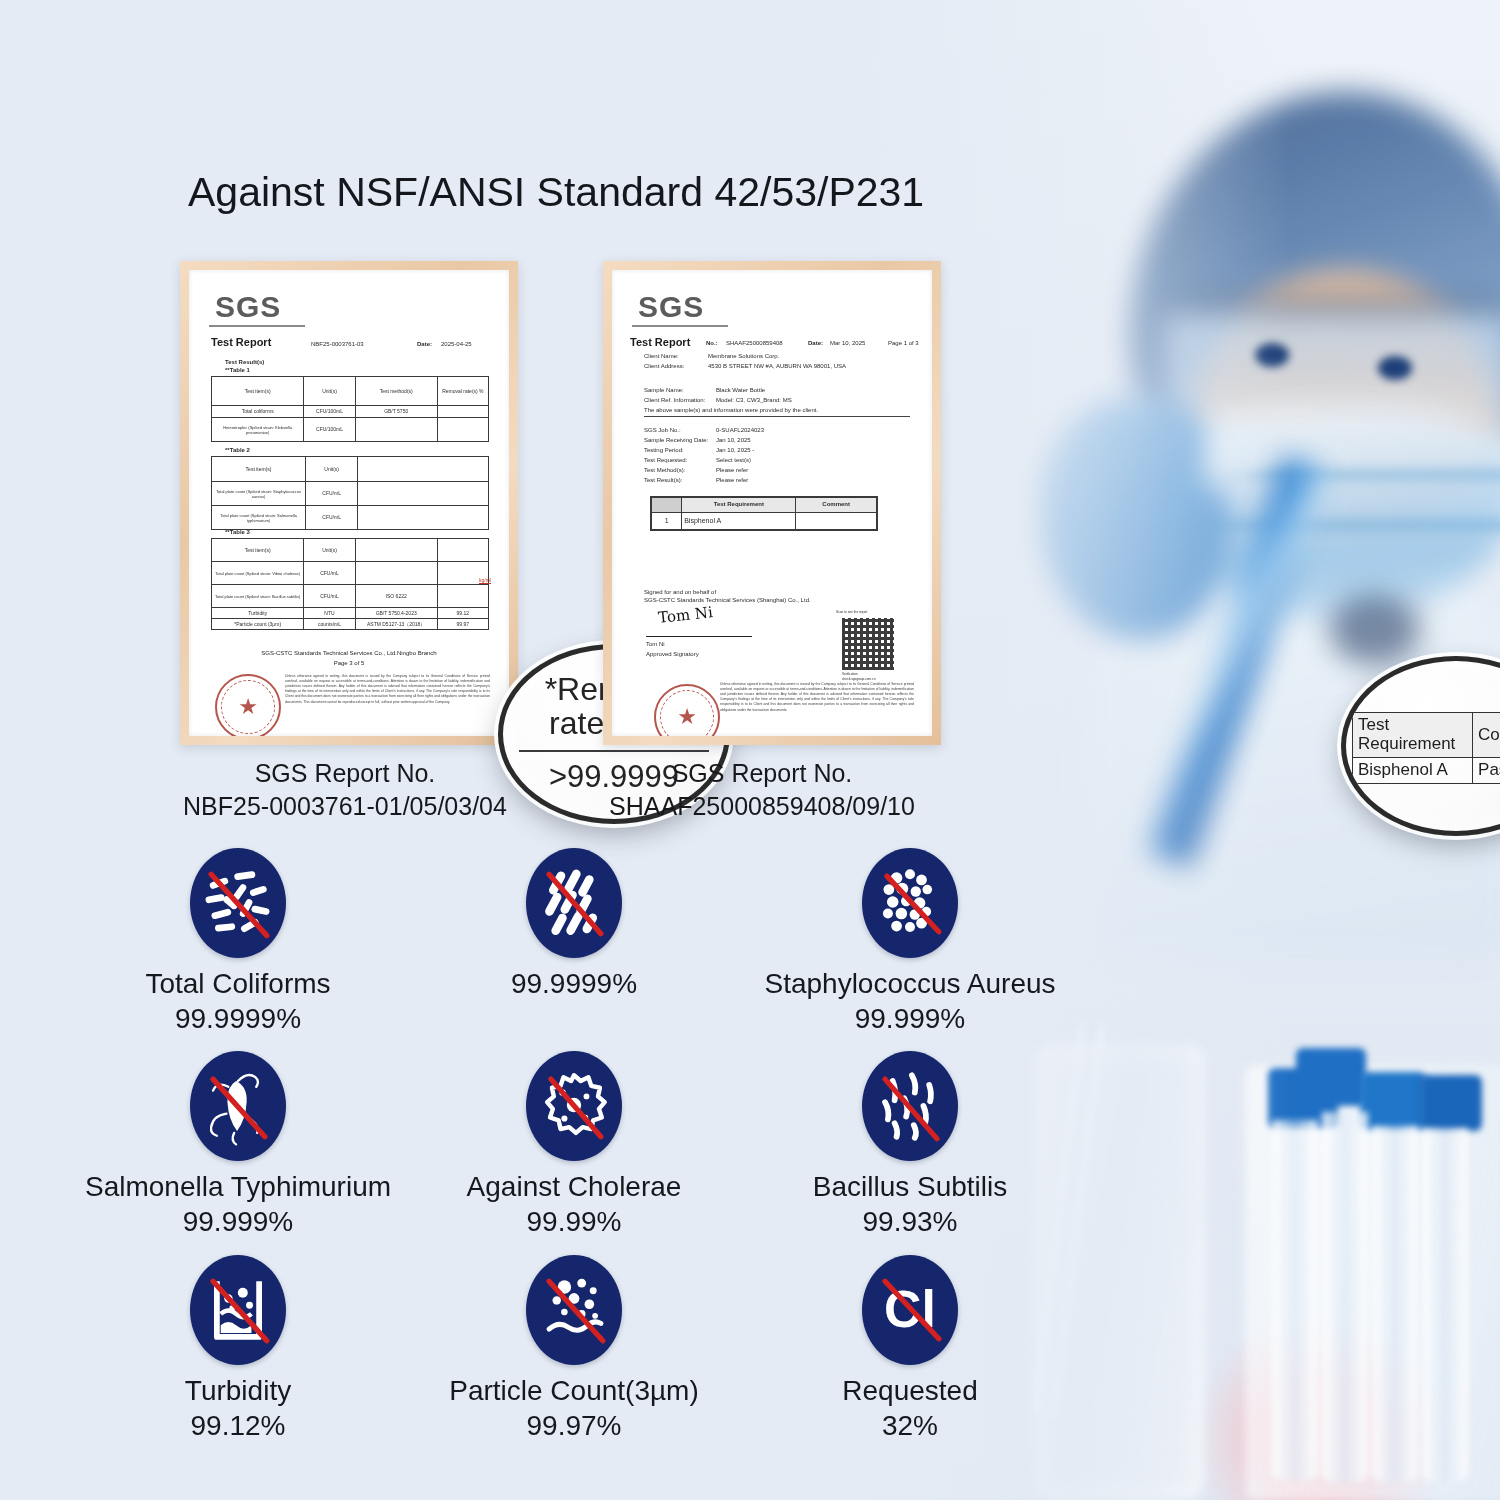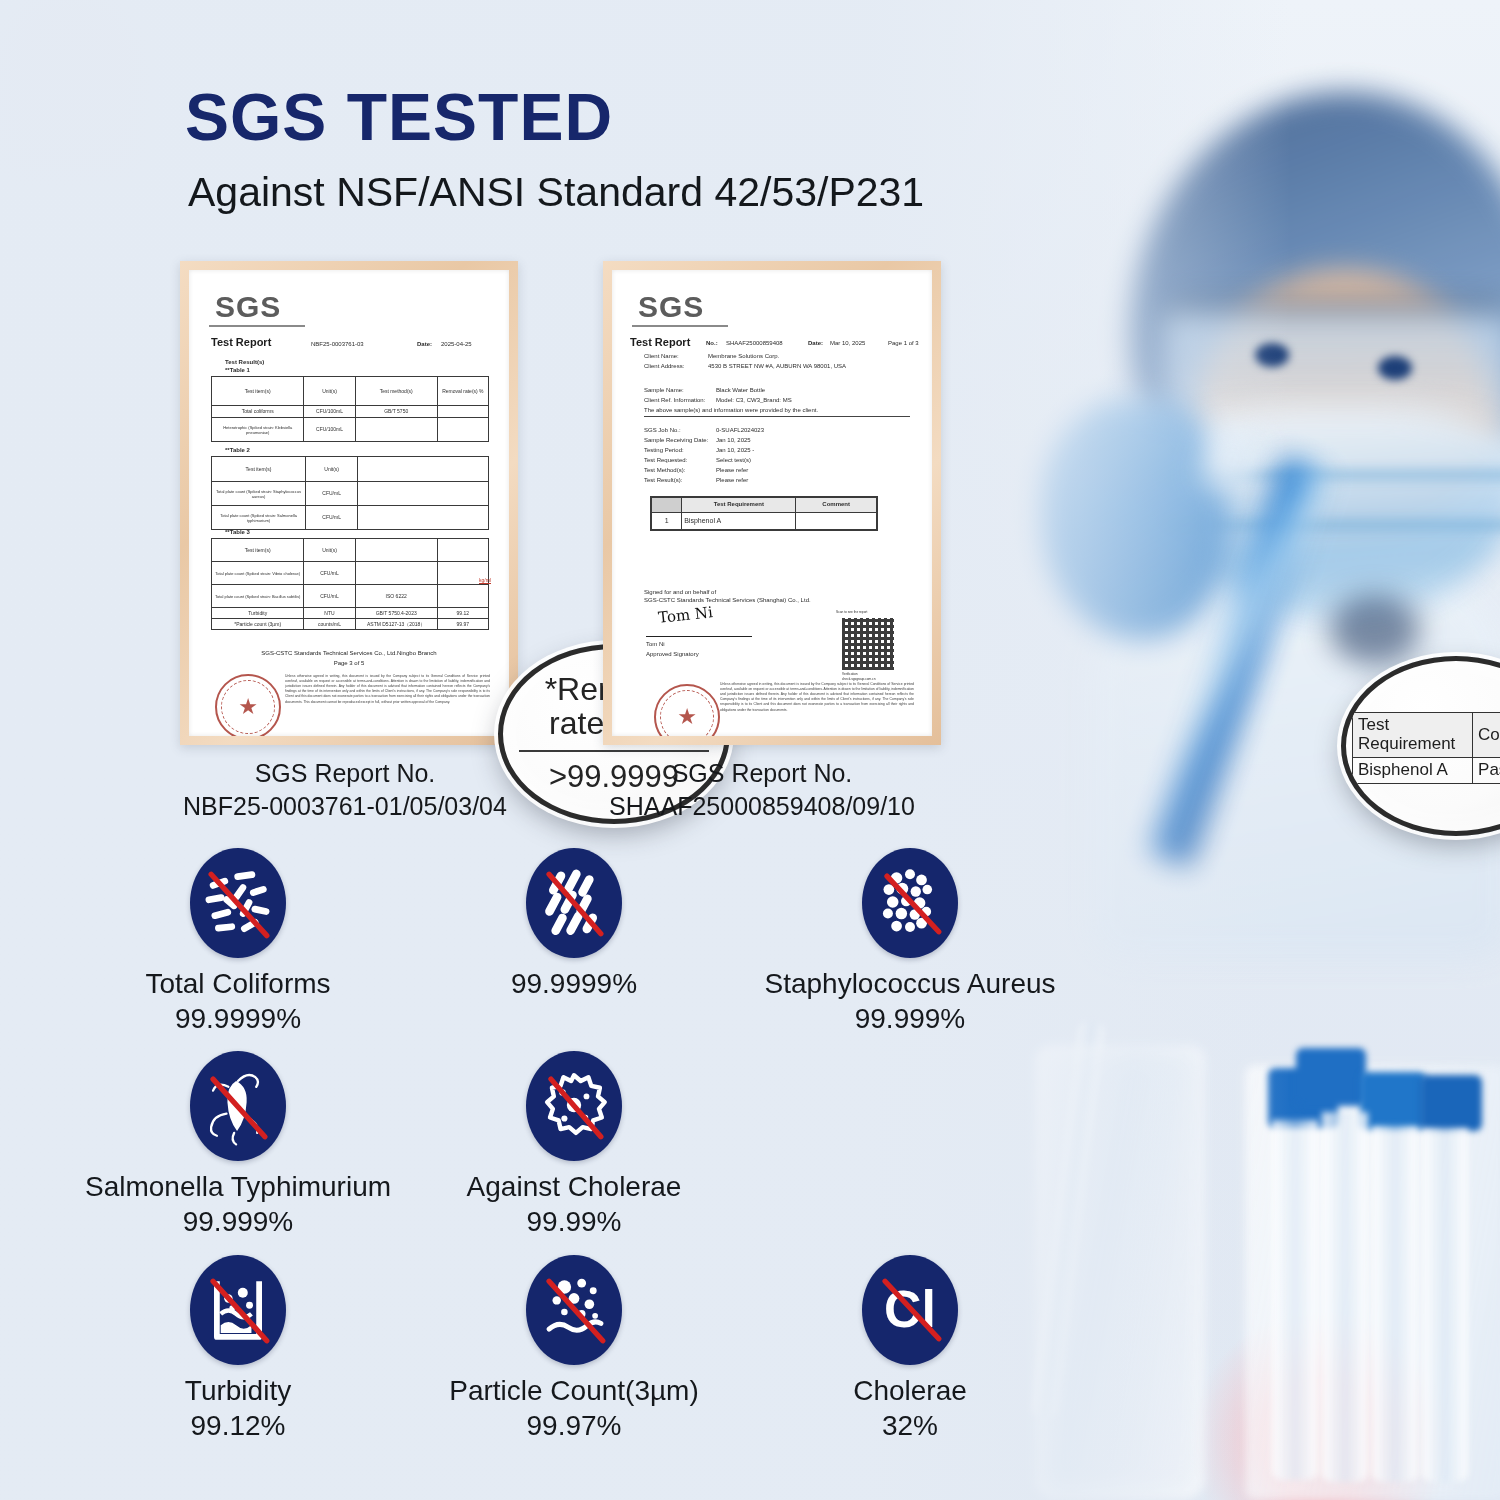--- a/index.html
+++ b/index.html
@@ -215,21 +215,20 @@
   <div class="cap" style="left:1420px;top:1075px;width:62px;height:56px;background:#1a66ba;"></div>
   <div class="glass-tube" style="left:1272px;top:1120px;width:46px;height:360px;"></div>
   <div class="glass-tube" style="left:1322px;top:1112px;width:46px;height:370px;"></div>
   <div class="glass-tube" style="left:1372px;top:1126px;width:46px;height:356px;"></div>
   <div class="glass-tube" style="left:1422px;top:1128px;width:46px;height:354px;"></div>
 </div>
 <div id="veil"></div>
 
 <div id="content">
 
-  <div id="headline">SGS TESTED</div>
   <div id="subhead">Against NSF/ANSI Standard 42/53/P231</div>
 
   <div class="cert" id="cert-1">
     <div class="cert-page">
       <div class="sgs-logo">SGS</div>
       <div class="cert-title" style="left:22px;top:66px">Test Report</div>
       <div class="tiny" style="left:122px;top:70px">NBF25-0003761-03</div>
       <div class="tiny b" style="left:228px;top:70px">Date:</div>
       <div class="tiny" style="left:252px;top:70px">2025-04-25</div>
 
@@ -529,20 +528,39 @@
             <circle cx="63" cy="40" r="3" fill="#ffffff"></circle>
             <circle cx="40" cy="63" r="3.2" fill="#ffffff"></circle>
             <circle cx="62" cy="62" r="2.8" fill="#ffffff"></circle>
             <line x1="26" y1="22" x2="78" y2="82" stroke="#d32020" stroke-width="5.5" stroke-linecap="round"></line>
           </svg>
         </div>
         <div class="nm">Against Cholerae</div>
         <div class="pc">99.99%</div>
       </div>
 
+      <div class="cell">
+        <div class="badge">
+          <svg viewBox="0 0 100 100">
+            <g fill="none" stroke="#ffffff" stroke-width="6" stroke-linecap="round">
+              <path d="M32 24 q4 10 2 20"></path>
+              <path d="M52 18 q5 9 3 18"></path>
+              <path d="M70 28 q3 9 1 17"></path>
+              <path d="M24 46 q5 9 3 18"></path>
+              <path d="M44 42 q5 10 2 19"></path>
+              <path d="M64 50 q4 9 2 17"></path>
+              <path d="M34 68 q4 8 2 14"></path>
+              <path d="M54 70 q4 8 1 13"></path>
+            </g>
+            <line x1="24" y1="22" x2="78" y2="84" stroke="#d32020" stroke-width="5.5" stroke-linecap="round"></line>
+          </svg>
+        </div>
+        <div class="nm">Bacillus Subtilis</div>
+        <div class="pc">99.93%</div>
+      </div>
     </div>
 
     <div class="grow">
       <div class="cell">
         <div class="badge">
           <svg viewBox="0 0 100 100">
             <path d="M28 20 L28 78 L72 78 L72 20" fill="none" stroke="#ffffff" stroke-width="6" stroke-linejoin="round"></path>
             <path d="M32 66 q8 -7 16 0 q8 7 16 0 l0 8 l-32 0 z" fill="#ffffff"></path>
             <path d="M32 54 q8 -7 16 0 q8 7 16 0" fill="none" stroke="#ffffff" stroke-width="4.5"></path>
             <circle cx="40" cy="38" r="4.4" fill="#ffffff"></circle>
@@ -578,19 +596,19 @@
         <div class="pc">99.97%</div>
       </div>
 
       <div class="cell">
         <div class="badge">
           <svg viewBox="0 0 100 100">
             <text x="50" y="68" text-anchor="middle" font-family="Liberation Sans, sans-serif" font-size="54" font-weight="bold" fill="#ffffff">Cl</text>
             <line x1="24" y1="20" x2="80" y2="80" stroke="#d32020" stroke-width="5.5" stroke-linecap="round"></line>
           </svg>
         </div>
-        <div class="nm">Cholerae</div>
+        <div class="nm">Requested</div>
         <div class="pc">32%</div>
       </div>
     </div>
 
   </div>
 </div>
 
 </body></html>

